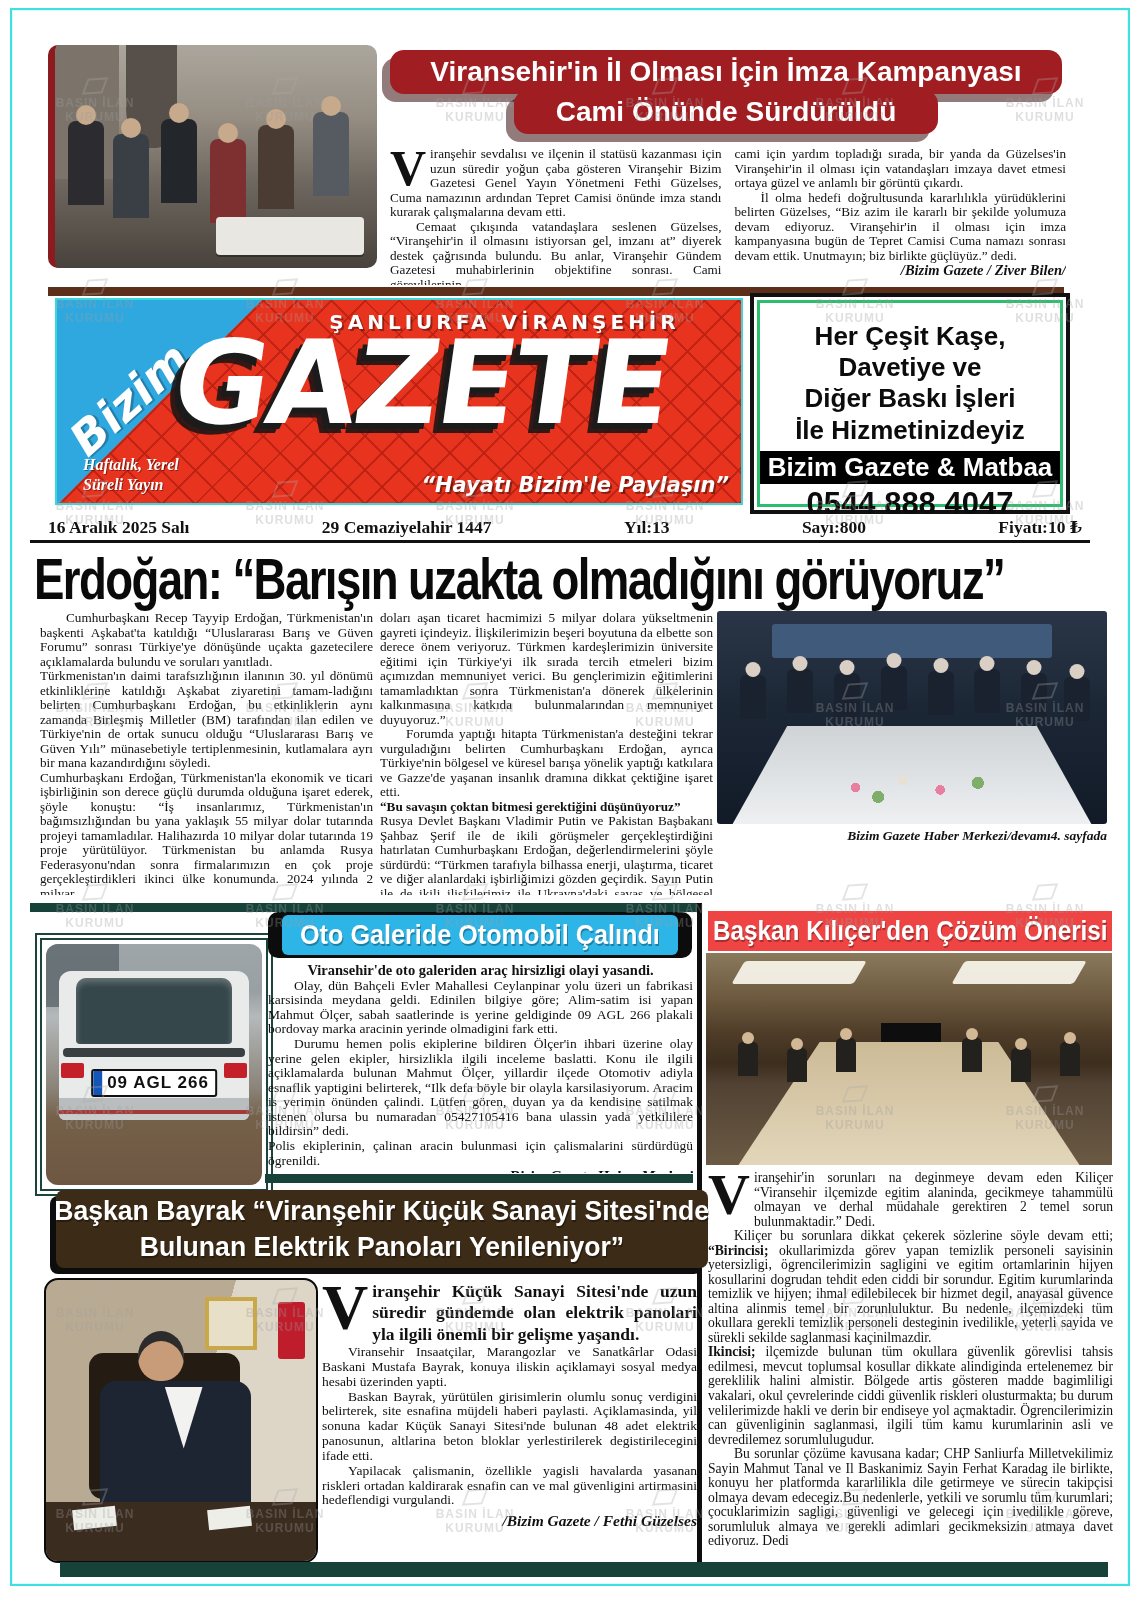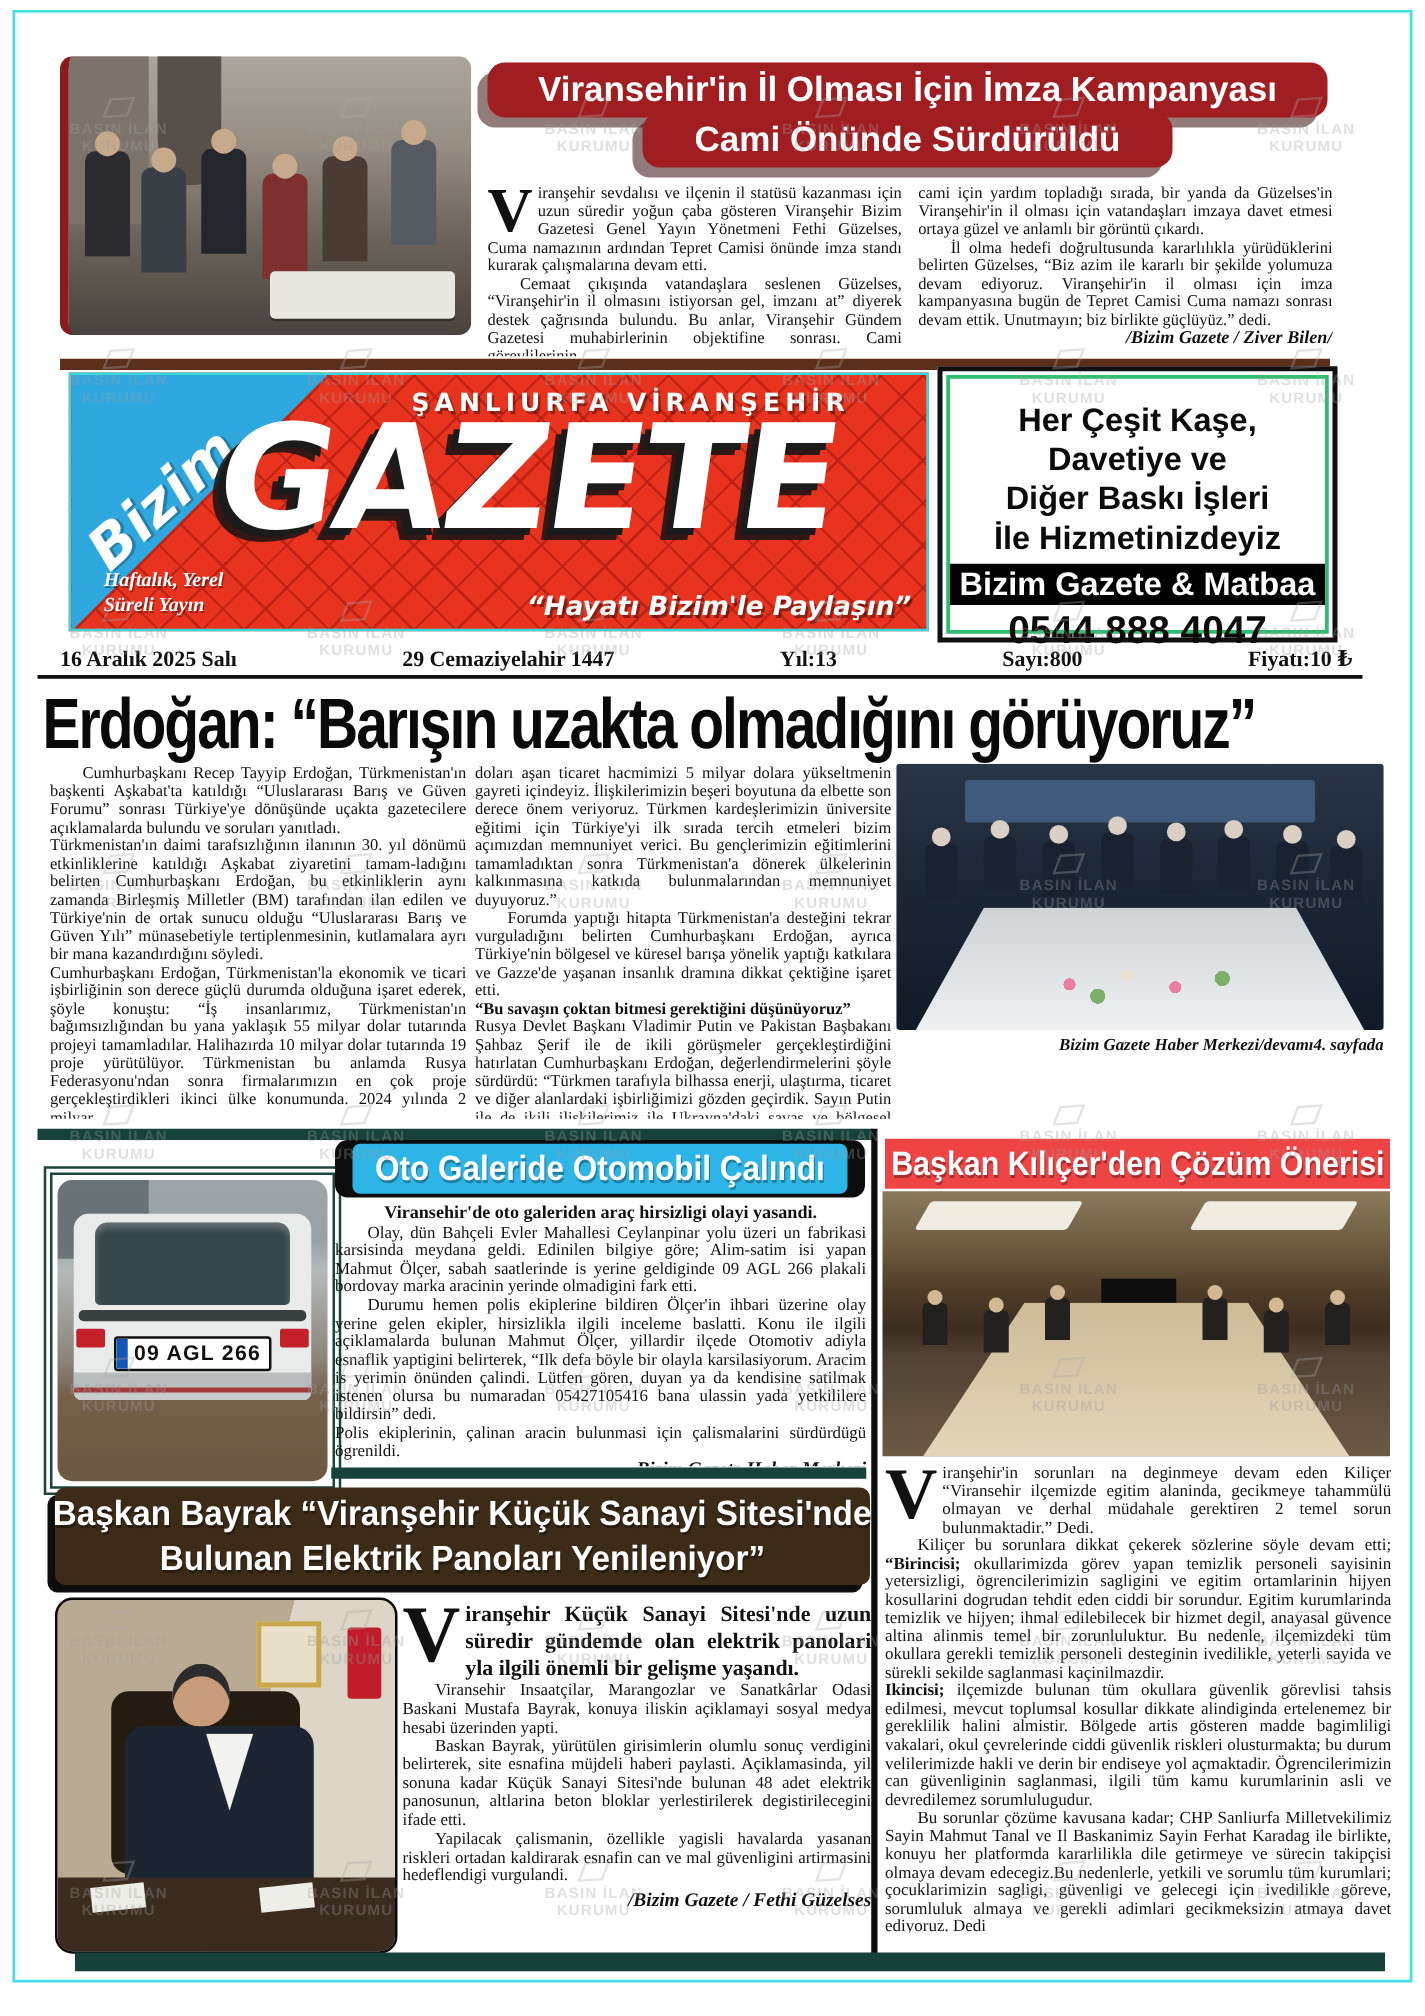--- a/index.html
+++ b/index.html
@@ -154,21 +154,21 @@
       background:linear-gradient(180deg,#cdbb97,#e2d6ba);}
   .kil-photo .pp{position:absolute;width:20px;height:34px;border-radius:5px 5px 0 0;background:#23211e;}
   .kil-photo .pp::before{content:"";position:absolute;left:50%;top:-10px;transform:translateX(-50%);
       width:12px;height:12px;border-radius:50%;background:#d3b896;}
   .kil-text{left:708px;top:1171px;width:405px;height:375px;overflow:hidden;
             font-size:13.6px;line-height:1.07;text-align:justify;}
   .kil-text p{margin:0;}
   .kil-text .dc{font-size:58px;line-height:46px;}
 
   
-  .bay-headline{left:44px;top:1190px;width:652px;height:78px;background:#3c2b16;border-radius:8px;
+  .bay-headline{left:56px;top:1190px;width:652px;height:78px;background:#3c2b16;border-radius:8px;
       box-shadow:-6px 6px 0 #0d0d0d;display:flex;flex-direction:column;align-items:center;justify-content:center;}
   .bay-headline .txt{color:#fff;font-family:"Liberation Sans",sans-serif;font-weight:bold;font-size:28px;
       line-height:1.3;transform:scaleX(.95);white-space:nowrap;text-shadow:1px 2px 0 rgba(0,0,0,.35);}
   .bay-photo{left:44px;top:1278px;width:270px;height:281px;border:2px solid #0a0a0a;border-radius:14px;overflow:hidden;
       background:linear-gradient(105deg,#b9ab93 0 55%,#ddd5c6 55% 100%);}
   .bay-photo .goldframe{position:absolute;right:22%;top:6%;width:16%;height:16%;background:#e8dfc8;border:4px solid #c9a84c;}
   .bay-photo .flag{position:absolute;right:4%;top:8%;width:10%;height:20%;background:#bf1d2c;border-radius:3px;}
   .bay-photo .chair{position:absolute;left:16%;top:26%;width:56%;height:52%;background:#241c12;border-radius:14px;}
   .bay-photo .head{position:absolute;left:34%;top:18%;width:46px;height:50px;border-radius:50% 50% 46% 46%;background:#c89c78;
       box-shadow:inset 0 10px 0 #2c2c2c;}

